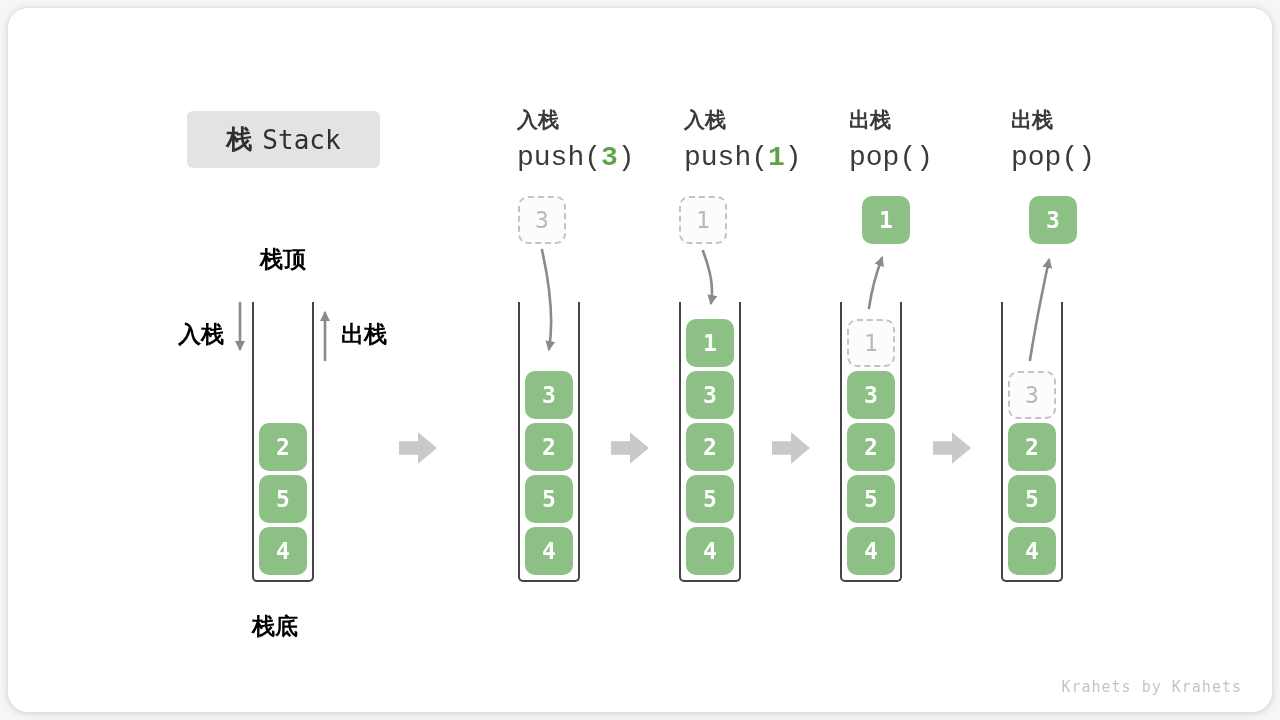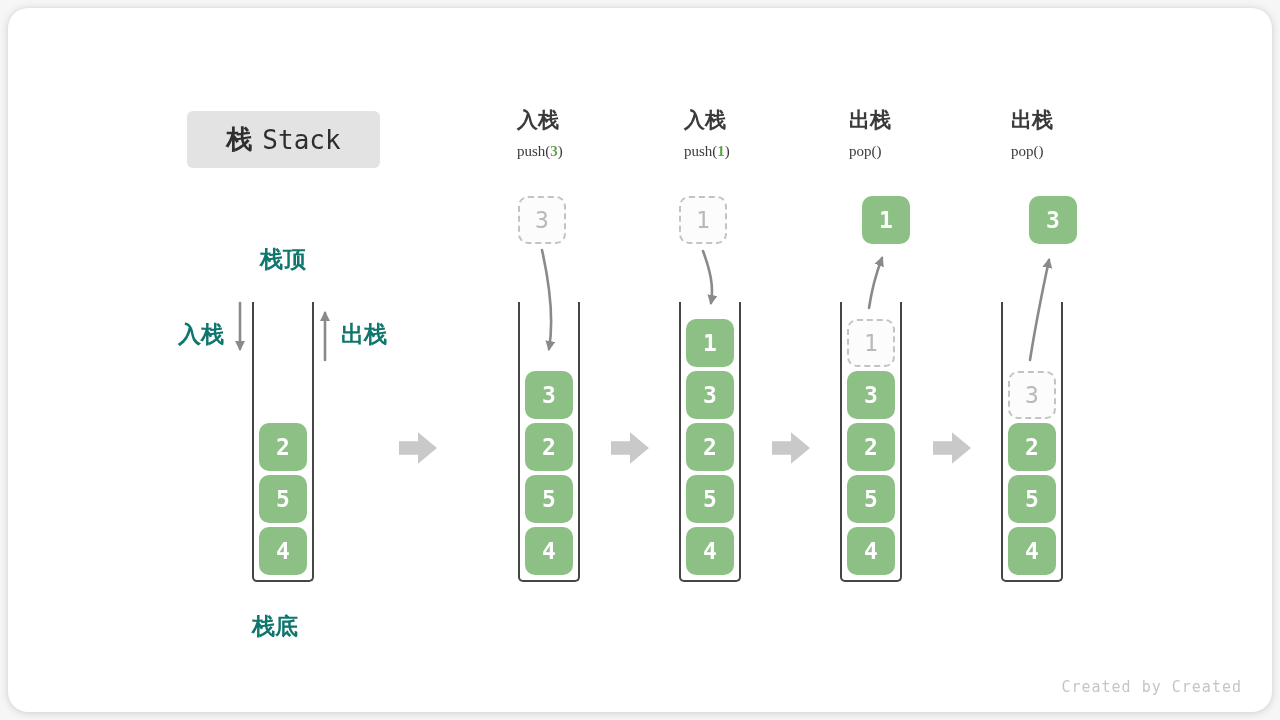--- a/index.html
+++ b/index.html
@@ -24,27 +24,27 @@
     display:flex; align-items:center; justify-content:center; gap:10px;
     color:#2f2f2f;
   }
   .title-zh { font-size:26px; font-weight:bold; }
   .title-en { font-size:26px; font-family:"DejaVu Sans Mono", monospace; font-weight:400; }
 
   
   .op { width:160px; }
   .op-label { font-size:21px; font-weight:bold; color:#3a3a3a; line-height:1; }
   .op-code {
-    margin-top:13px; font-family:Liberation Serif, serif;
-    font-size:15px; color:#3a3a3a; line-height:1;
+    margin-top:13px; font-family:Liberation Mono, monospace;
+    font-size:28px; color:#3a3a3a; line-height:1;
   }
   .op-arg { color:#5fa348; font-weight:bold; }
 
   
-  .anno { font-size:23px; font-weight:bold; color:#0f766e; }
+  .anno { font-size:23px; font-weight:bold; color:#000000; }
 
   
   .stack {
     width:62px; height:280px; top:302px;
     border-left:2px solid #454545;
     border-right:2px solid #454545;
     border-bottom:2px solid #454545;
     border-bottom-left-radius:5px; border-bottom-right-radius:5px;
     box-sizing:border-box;
   }
@@ -177,14 +177,14 @@
     <g stroke="#8a8a8a" stroke-width="2.6" fill="none" stroke-linecap="round">
       <path d="M240,303 L240,349" marker-end="url(#ah)"></path>
       <path d="M325,360 L325,313" marker-end="url(#ah)"></path>
       <path d="M542,250 C550,286 554,320 549,349" marker-end="url(#ah)"></path>
       <path d="M703,251 C710,270 714,286 711,303" marker-end="url(#ah)"></path>
       <path d="M869,308 C872,288 877,271 882,258" marker-end="url(#ah)"></path>
       <path d="M1030,360 C1036,322 1043,288 1049,260" marker-end="url(#ah)"></path>
     </g>
   </svg>
 
-  <div class="abs watermark">Created by Created</div>
+  <div class="abs watermark">Krahets by Krahets</div>
 </div>
 
 </body></html>

